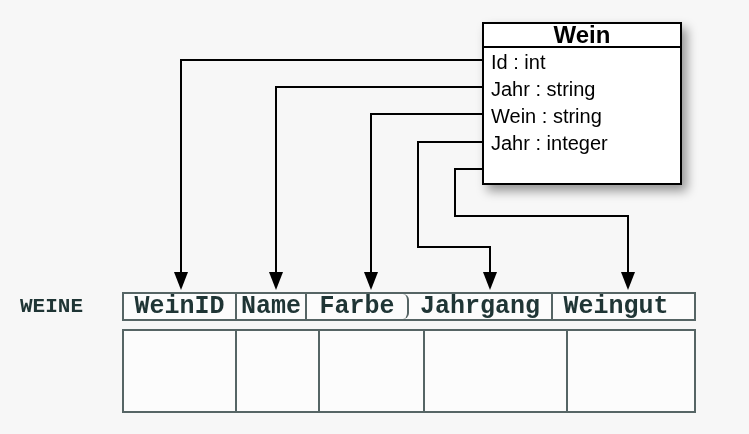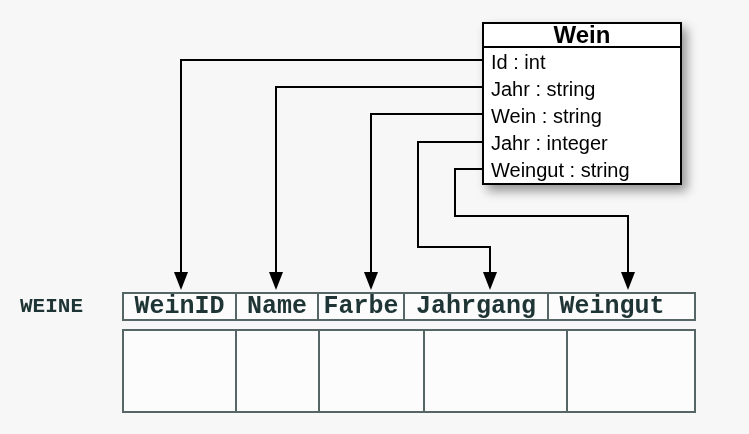--- a/index.html
+++ b/index.html
@@ -64,29 +64,28 @@
       <polygon points="621,272 635,272 628,290" fill="#000000"></polygon>
     </svg>
 
   <div class="class-box">
     <div class="class-title">Wein</div>
     <div class="class-attrs">
         <div class="attr">Id : int</div>
         <div class="attr">Jahr : string</div>
         <div class="attr">Wein : string</div>
         <div class="attr">Jahr : integer</div>
-        <div class="attr">Weingut : string</div>
       </div>
   </div>
 
   <div class="tbl-label">WEINE</div>
   <div class="tbl header">
       <div class="cell" style="width: 113px;">WeinID</div>
-      <div class="cell" style="width: 82px;">Name</div>
-      <div class="cell" style="width: 86px;">Farbe</div>
+      <div class="cell" style="width: 70px;">Name</div>
+      <div class="cell" style="width: 102px; border-radius: 6px;">Farbe</div>
       <div class="cell" style="width: 144px;">Jahrgang</div>
       <div class="cell" style="width: 126px;">Weingut</div>
     </div>
   <div class="tbl body">
       <div class="cell" style="width: 113px;"></div>
       <div class="cell" style="width: 83px;"></div>
       <div class="cell" style="width: 105px;"></div>
       <div class="cell" style="width: 143px;"></div>
       <div class="cell" style="width: 126px;"></div>
     </div>

